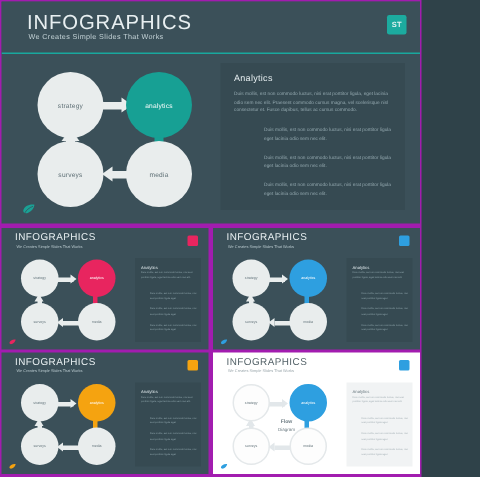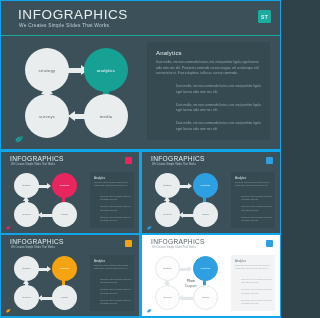--- a/index.html
+++ b/index.html
@@ -12,21 +12,21 @@
     height: 318px;
     overflow: hidden;
     font-family: "Liberation Sans", sans-serif;
     -webkit-font-smoothing: antialiased;
   }
 
   .deck {
     position: relative;
     width: 281px;
     height: 318px;
-    background: #0ea5e9;
+    background: #a21caf;
   }
 
   
   .hero {
     position: absolute;
     left: 1px;
     top: 1px;
     width: 279px;
     height: 148px;
     background: #3b5059;

